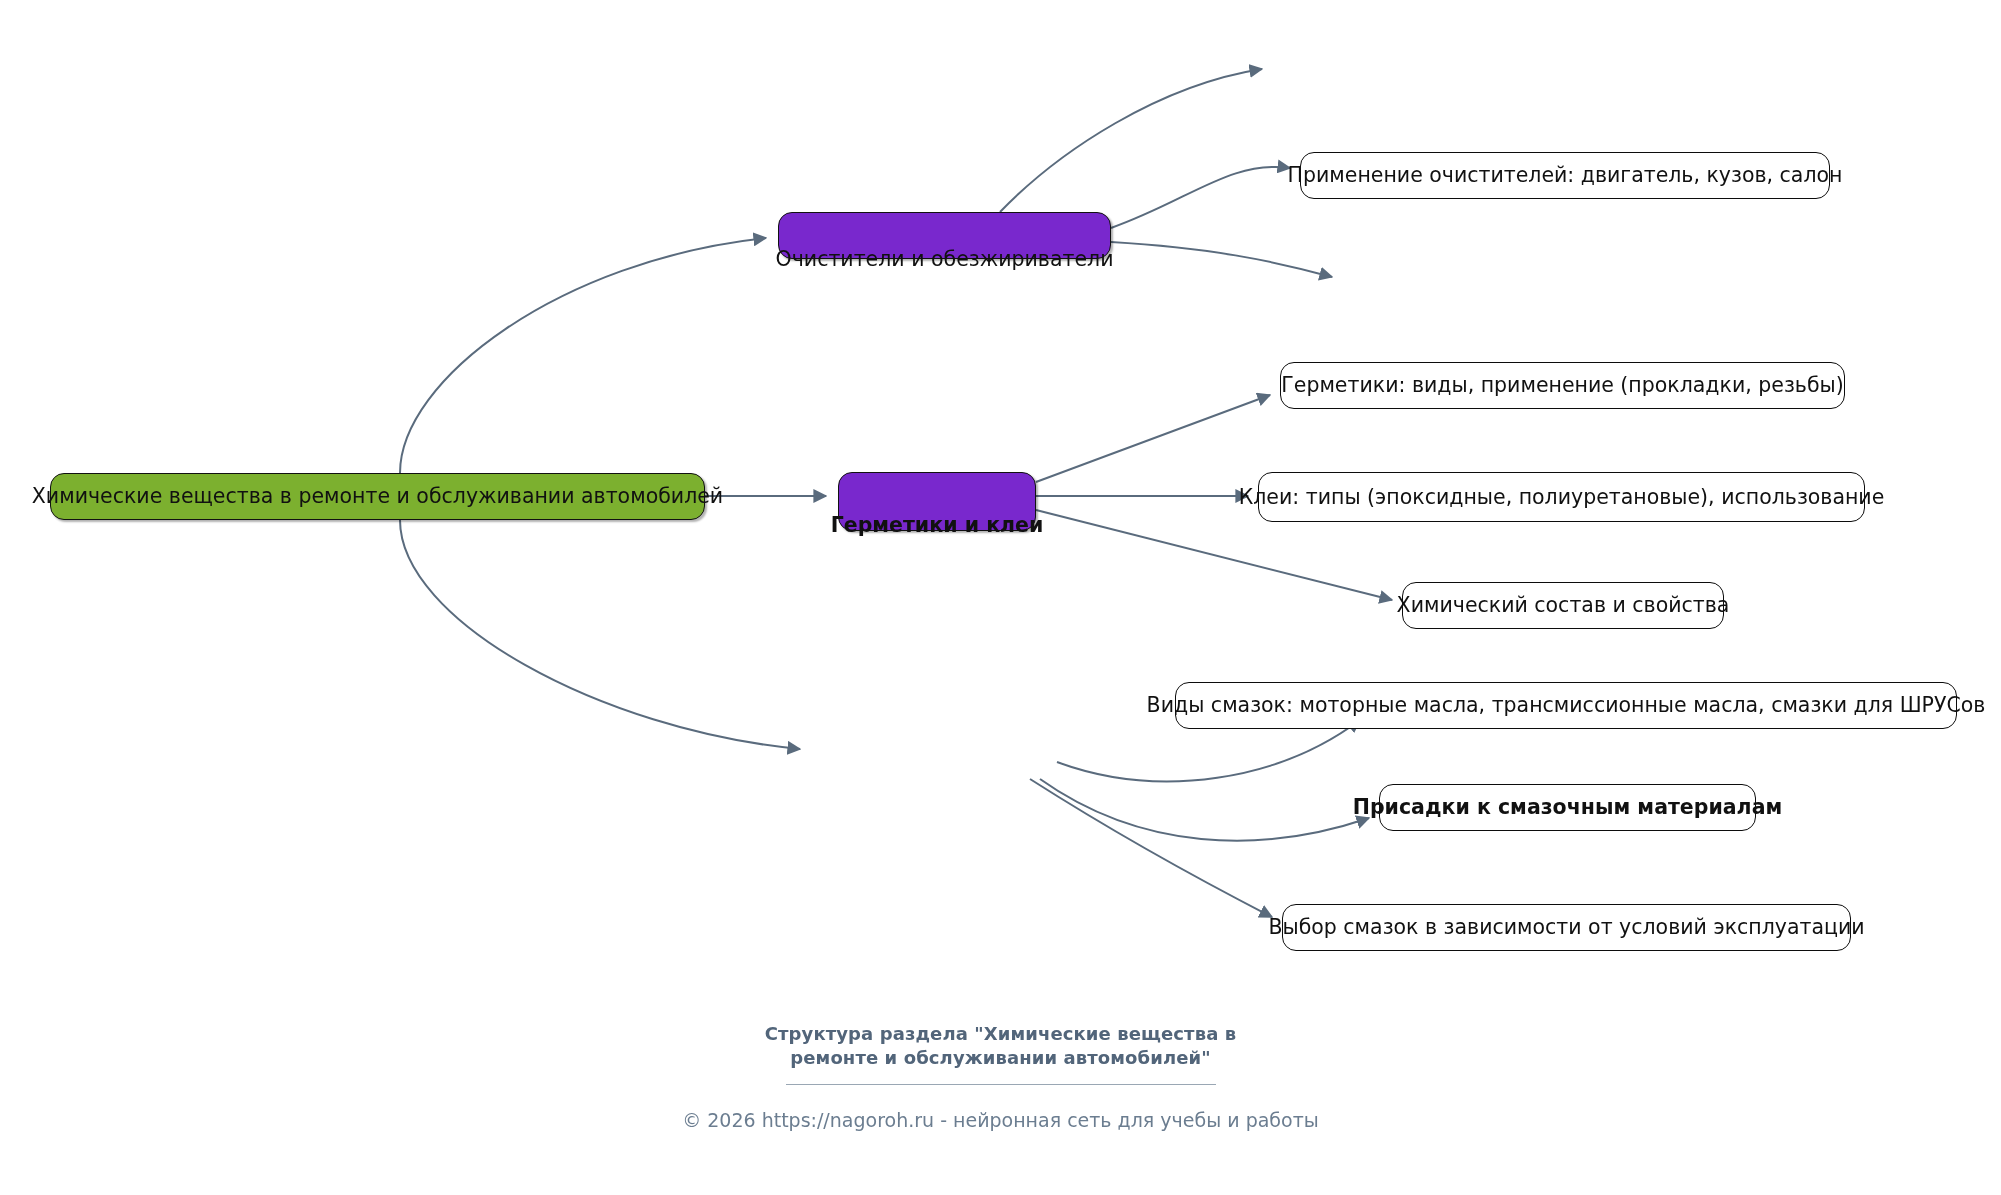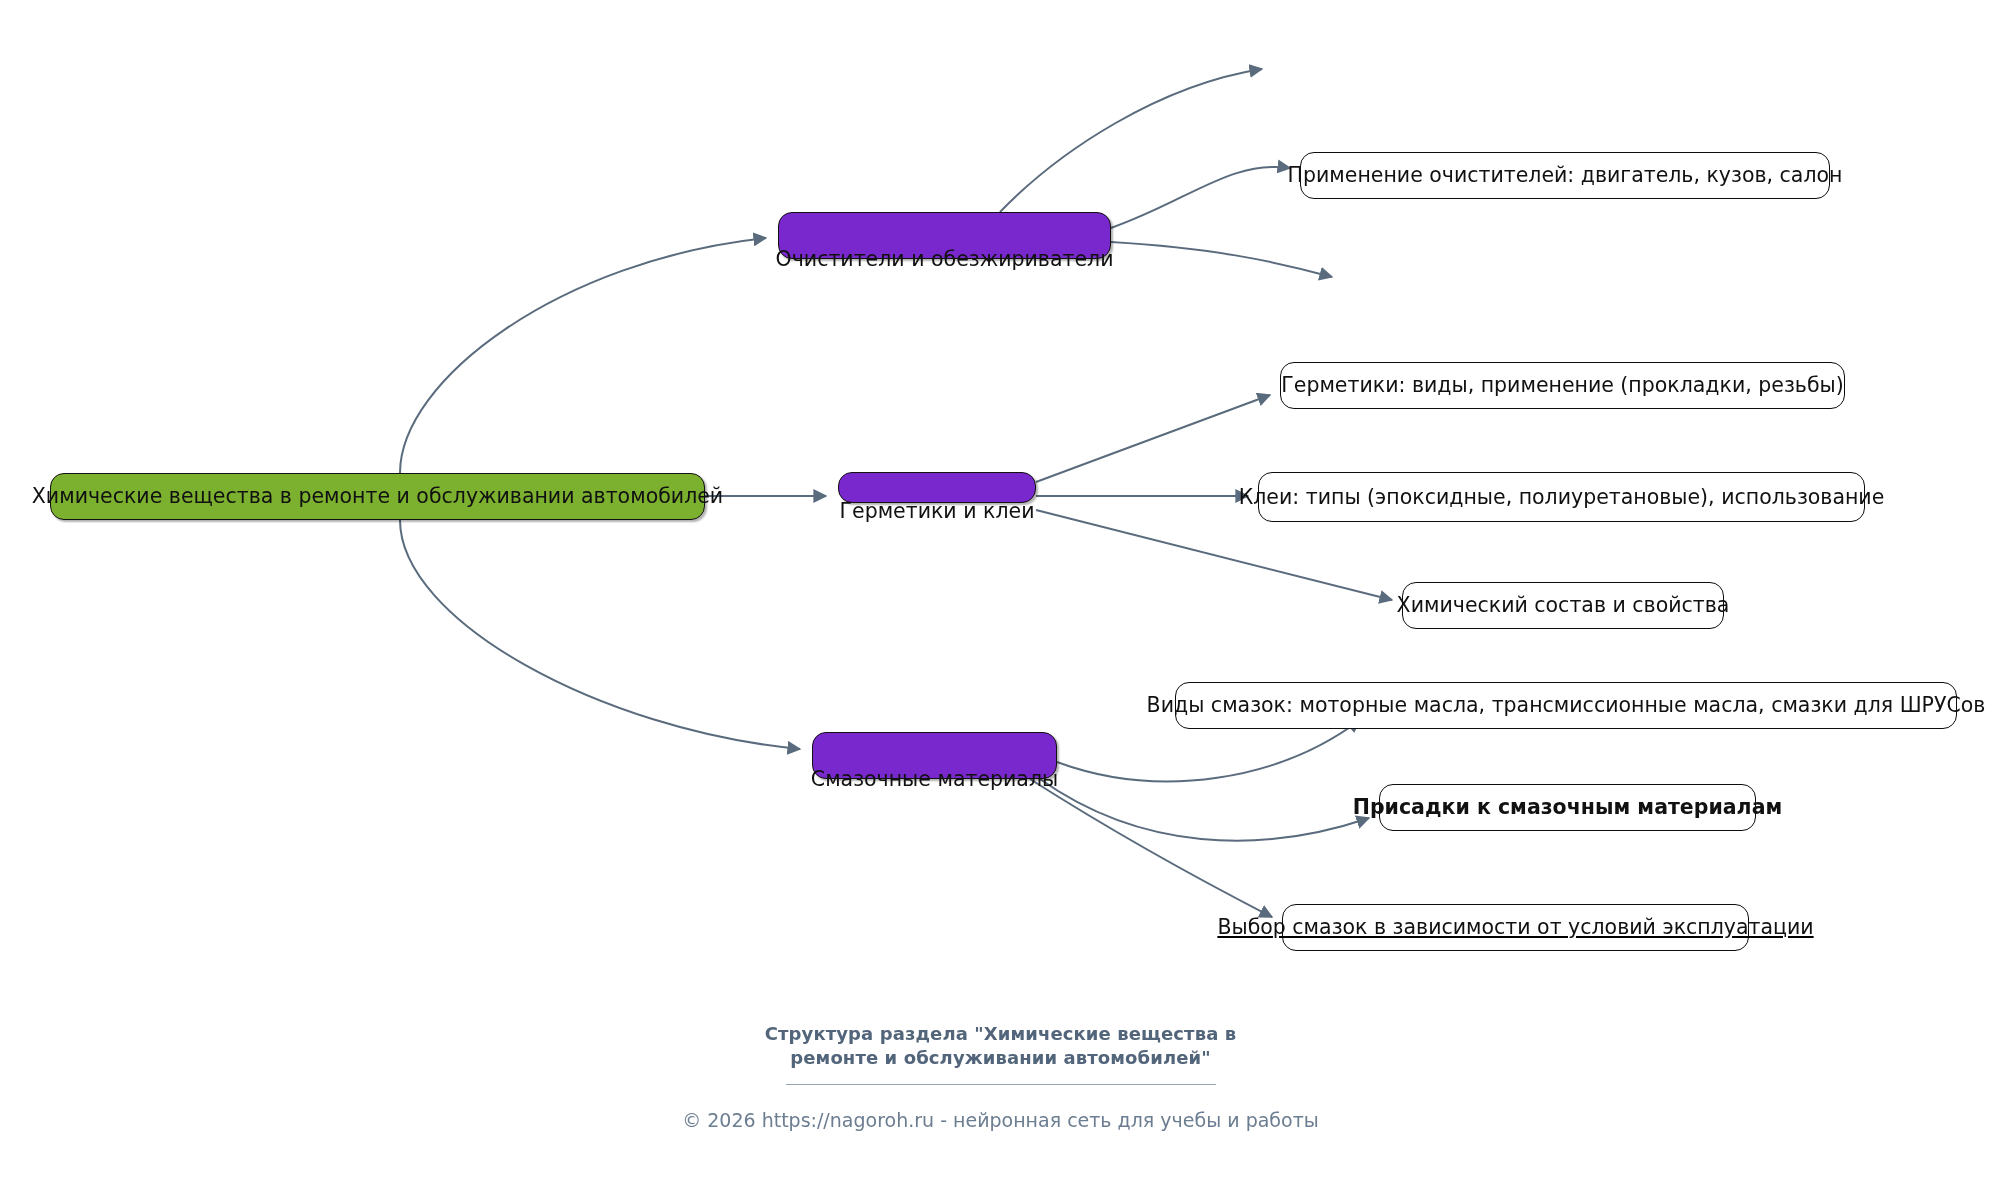--- a/index.html
+++ b/index.html
@@ -126,43 +126,40 @@
     <span class="node-label">Химические вещества в ремонте и обслуживании автомобилей</span>
   </div>
 
   <div class="node branch" style="left:778px; top:212px; width:333px; height:47px;">
     <span class="node-label">Очистители и обезжириватели</span>
   </div>
   <div class="node leaf" style="left:1300px; top:152px; width:530px; height:47px;">
     <span class="node-label">Применение очистителей: двигатель, кузов, салон</span>
   </div>
 
-  <div class="node branch" style="left:838px; top:472px; width:198px; height:31px;">
+  <div class="node branch" style="left:838px; top:472px; width:198px; height:59px;font-weight:bold;">
     <span class="node-label">Герметики и клеи</span>
   </div>
   <div class="node leaf" style="left:1280px; top:362px; width:565px; height:47px;">
     <span class="node-label">Герметики: виды, применение (прокладки, резьбы)</span>
   </div>
   <div class="node leaf" style="left:1258px; top:472px; width:607px; height:50px;">
     <span class="node-label">Клеи: типы (эпоксидные, полиуретановые), использование</span>
   </div>
   <div class="node leaf" style="left:1402px; top:582px; width:322px; height:47px;">
     <span class="node-label">Химический состав и свойства</span>
   </div>
 
-  <div class="node branch" style="left:812px; top:732px; width:245px; height:47px;">
-    <span class="node-label">Смазочные материалы</span>
-  </div>
   <div class="node leaf" style="left:1175px; top:682px; width:782px; height:47px;">
     <span class="node-label">Виды смазок: моторные масла, трансмиссионные масла, смазки для ШРУСов</span>
   </div>
   <div class="node leaf" style="left:1379px; top:784px; width:377px; height:47px;font-weight:bold;">
     <span class="node-label">Присадки к смазочным материалам</span>
   </div>
-  <div class="node leaf" style="left:1282px; top:904px; width:467px; height:47px;text-decoration:underline;">
+  <div class="node leaf" style="left:1282px; top:904px; width:569px; height:47px;">
     <span class="node-label">Выбор смазок в зависимости от условий эксплуатации</span>
   </div>
 
   <div id="footer" style="top:1022px;">
     <div class="footer-title">
       <div>Структура раздела "Химические вещества в</div>
       <div>ремонте и обслуживании автомобилей"</div>
     </div>
     <div class="footer-rule"></div>
     <div class="footer-credit">© 2026 https://nagoroh.ru - нейронная сеть для учебы и работы</div>

